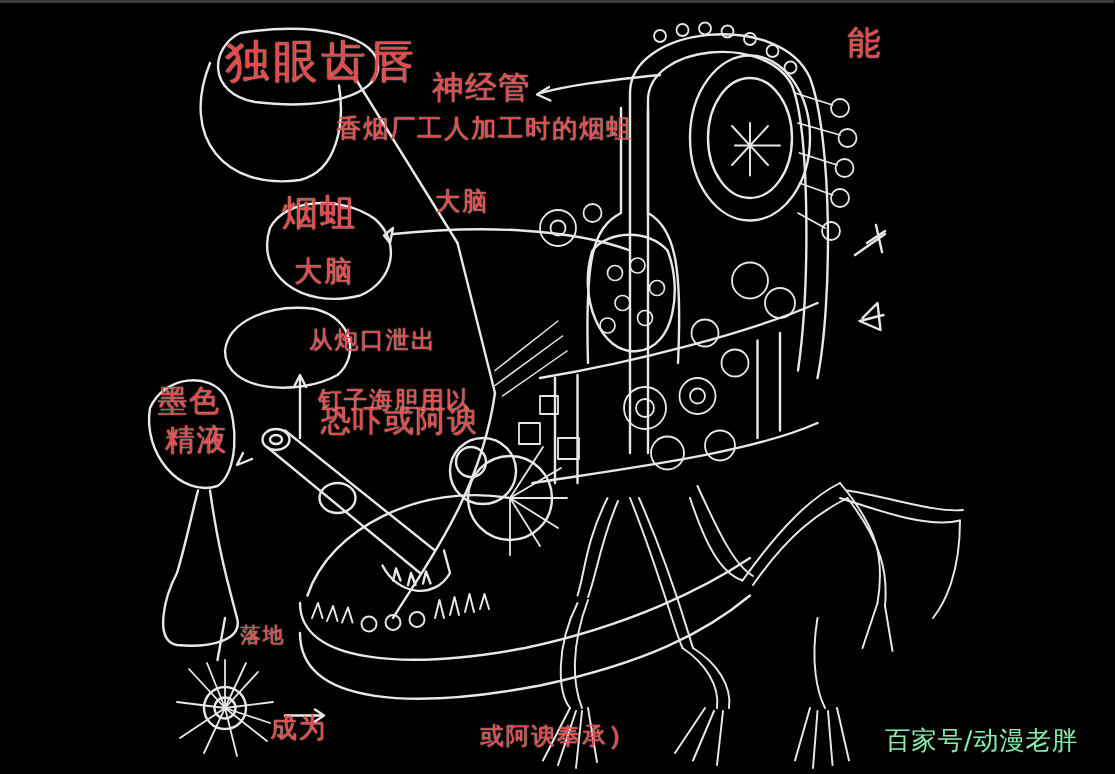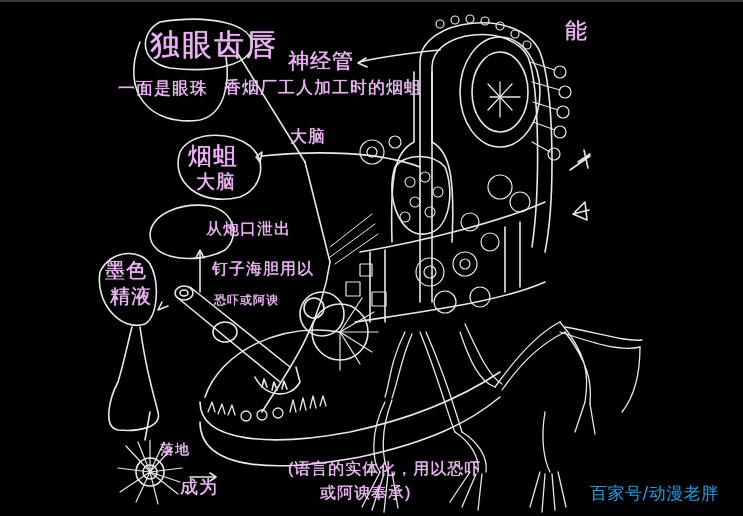--- a/index.html
+++ b/index.html
@@ -1,41 +1,41 @@
 <!DOCTYPE html>
 <html><head>
   <meta charset="utf-8">
   <style>
     html, body { margin: 0; padding: 0; background: #000; }
     body { width: 743px; height: 516px; overflow: hidden; position: relative; font-family: "DejaVu Sans", sans-serif; }
     .canvas { position: absolute; left: 0; top: 0; width: 743px; height: 516px; background: #000; border-top: 2px solid #3a3a3a; box-sizing: border-box; }
     svg.sketch { position: absolute; left: 0; top: 0; }
-    .lbl { position: absolute; color: #f0abfc; font-family: Liberation Sans, sans-serif; white-space: nowrap; line-height: 1.1; letter-spacing: 1px; text-shadow: 0 0 1px #fff; }
+    .lbl { position: absolute; color: #ef4444; font-family: Liberation Mono, monospace; white-space: nowrap; line-height: 1.1; letter-spacing: 1px; text-shadow: 0 0 1px #fff; }
     .l-title { font-size: 30px; left: 150px; top: 26px; letter-spacing: 2px; }
     .l-eye1 { font-size: 17px; left: 118px; top: 78px; }
     .l-eye2 { font-size: 17px; left: 113px; top: 102px; }
     .l-nerve { font-size: 21px; left: 288px; top: 47px; text-align: center; }
     .l-nerve2 { font-size: 17px; left: 224px; top: 77px; }
     .l-nerve3 { font-size: 17px; left: 270px; top: 102px; }
     .l-nerve4 { font-size: 17px; left: 290px; top: 126px; }
-    .l-brain1 { font-size: 24px; left: 188px; top: 141px; }
+    .l-brain1 { font-size: 24px; left: 188px; top: 130px; }
     .l-brain2 { font-size: 19px; left: 196px; top: 170px; }
     .l-gun { font-size: 22px; left: 165px; top: 214px; }
     .l-out1 { font-size: 16px; left: 206px; top: 218px; }
     .l-out2 { font-size: 16px; left: 212px; top: 258px; }
-    .l-out3 { font-size: 12px; left: 214px; top: 292px; }
+    .l-out3 { font-size: 20px; left: 214px; top: 270px; }
     .l-ink1 { font-size: 20px; left: 105px; top: 257px; text-align: center; }
     .l-ink2 { font-size: 20px; left: 110px; top: 283px; }
-    .l-fall1 { font-size: 14px; left: 160px; top: 416px; margin-top: 24px; }
+    .l-fall1 { font-size: 14px; left: 160px; top: 416px; }
     .l-fall2 { font-size: 18px; left: 180px; top: 460px; margin-top: 16px; }
     .l-urchin { font-size: 20px; left: 203px; top: 467px; }
     .l-lang1 { font-size: 16px; left: 288px; top: 458px; }
     .l-lang2 { font-size: 16px; left: 320px; top: 482px; }
     .l-energy { font-size: 22px; left: 565px; top: 17px; }
-    .watermark { position: absolute; left: 590px; top: 480px; color: #0ea5e9; font-family: "DejaVu Sans", sans-serif; font-size: 17px; letter-spacing: 0.5px; }
+    .watermark { position: absolute; left: 590px; top: 480px; color: #86efac; font-family: "DejaVu Sans", sans-serif; font-size: 17px; letter-spacing: 0.5px; }
   </style>
 </head>
 <body>
 
 <div class="canvas">
 
   <svg class="sketch" width="743" height="516" viewBox="0 0 743 516" fill="none" stroke="#e8e8e8" stroke-width="1.6" stroke-linecap="round" stroke-linejoin="round">
 
     <g>
       <path d="M160 20 C 140 30, 138 60, 170 66 C 220 72, 250 60, 252 44 C 254 22, 210 12, 160 20 Z"></path>
@@ -220,32 +220,30 @@
       <path d="M540 470 L 530 505 M545 472 L 542 510 M552 472 L 555 508 M558 470 L 566 505"></path>
       <path d="M560 330 C 590 340, 620 350, 640 345 M565 325 C 595 330, 625 340, 642 338"></path>
       <path d="M640 345 C 640 380, 630 400, 622 410"></path>
       <path d="M420 330 C 440 380, 450 420, 455 430 M426 330 C 448 380, 458 418, 462 430"></path>
       <path d="M455 430 C 470 440, 480 455, 478 470 M462 430 C 478 440, 488 455, 486 470"></path>
       <path d="M470 470 L 450 500 M476 472 L 462 505 M482 472 L 478 508"></path>
     </g>
   </svg>
 
   <div class="lbl l-title">独眼齿唇</div>
-  <div class="lbl l-eye1">一面是眼珠</div>
   <div class="lbl l-nerve">神经管</div>
   <div class="lbl l-nerve2">香烟厂工人加工时的烟蛆</div>
   <div class="lbl l-nerve4">大脑</div>
   <div class="lbl l-brain1">烟蛆</div>
   <div class="lbl l-brain2">大脑</div>
   <div class="lbl l-out1">从炮口泄出</div>
   <div class="lbl l-out2">钉子海胆用以</div>
   <div class="lbl l-out3">恐吓或阿谀</div>
   <div class="lbl l-ink1">墨色</div>
   <div class="lbl l-ink2">精液</div>
   <div class="lbl l-fall1">落地</div>
   <div class="lbl l-fall2">成为</div>
 
-  <div class="lbl l-lang1">(语言的实体化，用以恐吓</div>
   <div class="lbl l-lang2">或阿谀奉承)</div>
   <div class="lbl l-energy">能</div>
 
   <div class="watermark">百家号/动漫老胖</div>
 </div>
 
 </body></html>

